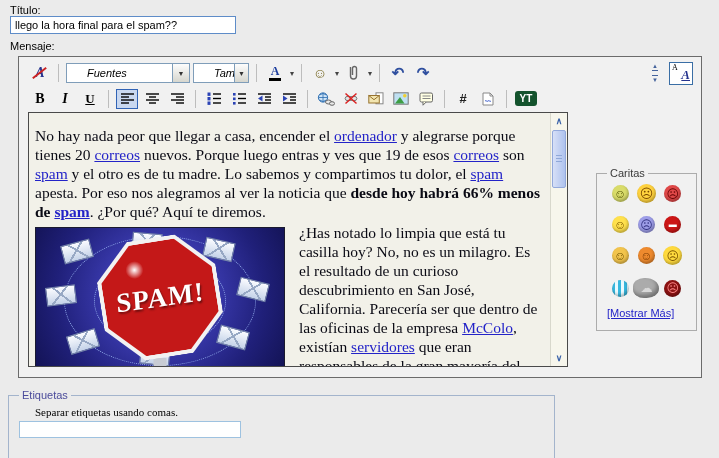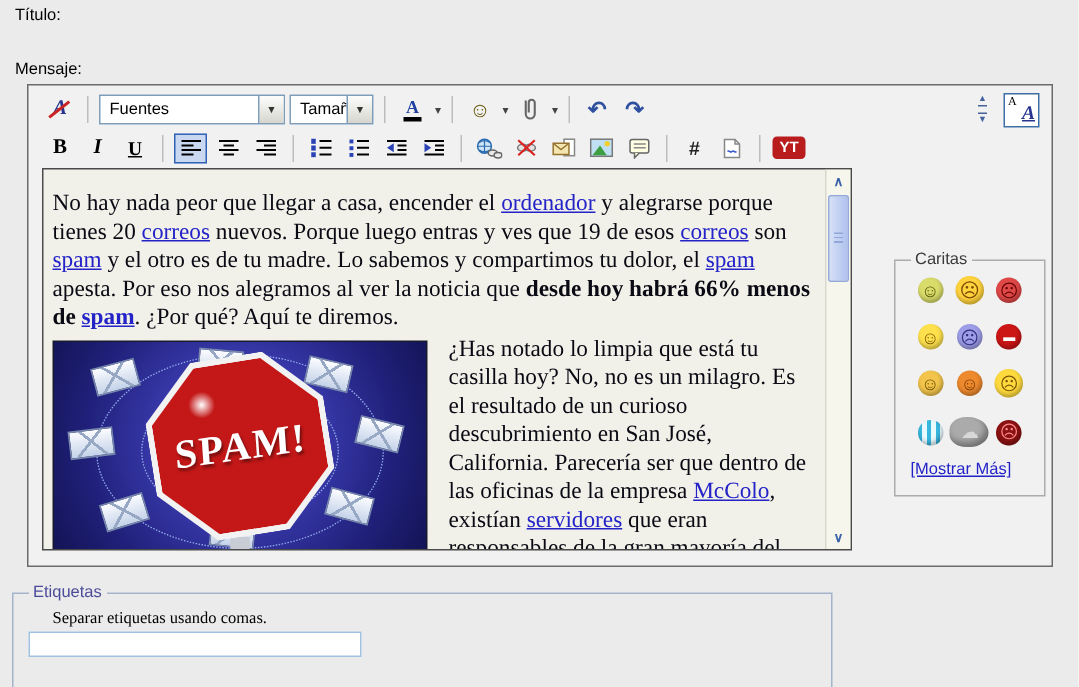--- a/index.html
+++ b/index.html
@@ -24,21 +24,21 @@
   .tbrow { display:flex; align-items:center; gap:3px; padding:0 8px 0 10px; }
   #tb1 { height:29px; padding-top:3px; }
   #tb2 { height:25px; }
 
   .btn { min-width:22px; height:20px; display:flex; align-items:center; justify-content:center;
     border:1px solid transparent; cursor:pointer; }
   .btn.sel { border:1px solid #3163B5; background:#C9D8F0; }
   .sep { width:1px; height:18px; background:#BDBDBD; margin:0 4px; }
 
   .dd { display:flex; align-items:stretch; height:20px; border:1px solid #7F9DB9; background:#fff; cursor:pointer; }
-  .dd .val { flex:1; padding:3px 6px; white-space:nowrap; overflow:hidden; }
+  .dd .val { flex:1; padding:3px 20px; white-space:nowrap; overflow:hidden;font-style:italic; }
   .dd .arr { width:17px; display:flex; align-items:center; justify-content:center;
     background:linear-gradient(#FDFDFD,#D6D6CE); border-left:1px solid #7F9DB9; font-size:7px; color:#333; }
   #dd-font { width:124px; } #dd-size { width:56px; }
 
   .mini-arrow { font-size:8px; color:#444; margin-left:1px; cursor:pointer; }
 
   .glyph-b { font-family:"Liberation Serif",serif; font-weight:bold; font-size:14px; }
   .glyph-i { font-family:"Liberation Serif",serif; font-style:italic; font-weight:bold; font-size:14px; }
   .glyph-u { font-family:"Liberation Serif",serif; font-weight:bold; font-size:13px; text-decoration:underline; }
   .undo-redo { color:#2F4F9F; font-size:15px; font-weight:bold; }
@@ -56,21 +56,21 @@
   #spin { margin-left:auto; margin-right:8px; display:flex; flex-direction:column; gap:4px;
     color:#44639C; font-size:6px; line-height:1; align-items:center; cursor:pointer; }
   #spin .up { border-bottom:1px solid #44639C; padding-bottom:1px; }
   #spin .dn { border-top:1px solid #44639C; padding-top:1px; }
 
   #aa-btn { width:24px; height:23px; border:1px solid #3A6EA5; background:#fff; position:relative; cursor:pointer; }
   #aa-btn .sm { position:absolute; left:2px; top:0; font-size:8px; font-family:"Liberation Serif",serif; }
   #aa-btn .bg { position:absolute; right:2px; bottom:1px; font-size:13px; font-family:"Liberation Serif",serif;
     font-style:italic; font-weight:bold; color:#26348F; text-decoration:underline; }
 
-  .yt { width:22px; height:15px; background:#b91c1c; border-radius:3px; color:#fff; font-weight:bold;
+  .yt { width:22px; height:15px; background:#14532d; border-radius:3px; color:#fff; font-weight:bold;
     font-size:10px; display:flex; align-items:center; justify-content:center; letter-spacing:0; }
 
   svg.ic { display:block; }
   svg.ic line { stroke:#000; stroke-width:1.4; }
 
   
   #content { position:absolute; left:9px; top:55px; width:540px; height:255px;
     border:1px solid #4A4A4A; background:#F2F1E9; overflow:hidden; }
   #content-text { position:absolute; left:0; top:0; right:17px; bottom:0; padding:2px 6px;
     font-family:"Liberation Serif",serif; font-size:15.5px; line-height:19px; color:#0A0A14; overflow:hidden; cursor:text;margin-top:11px; }
@@ -129,20 +129,21 @@
   #tags-input { width:222px; height:17px; border:1px solid #9EC2E0; background:#fff;
     font-family:"Liberation Sans",sans-serif; font-size:11px; padding:1px 3px; display:block; }
   #tags-note { margin-top:4px; }
 </style>
 </head>
 <body>
 
 <div id="app">
 
   <div class="abs lbl" style="left:10px; top:4px;">Título:</div>
+  <input id="title-input" value="llego la hora final para el spam??" style="">
   <div class="abs lbl" style="left:10px; top:40px;">Mensaje:</div>
 
   <div id="editor-frame">
 
     <div id="tb1" class="tbrow">
       <div class="btn">
         <span class="rmf"><span>A</span><span class="slash"></span></span>
       </div>
       <div class="sep"></div>
       <div class="dd" id="dd-font">

